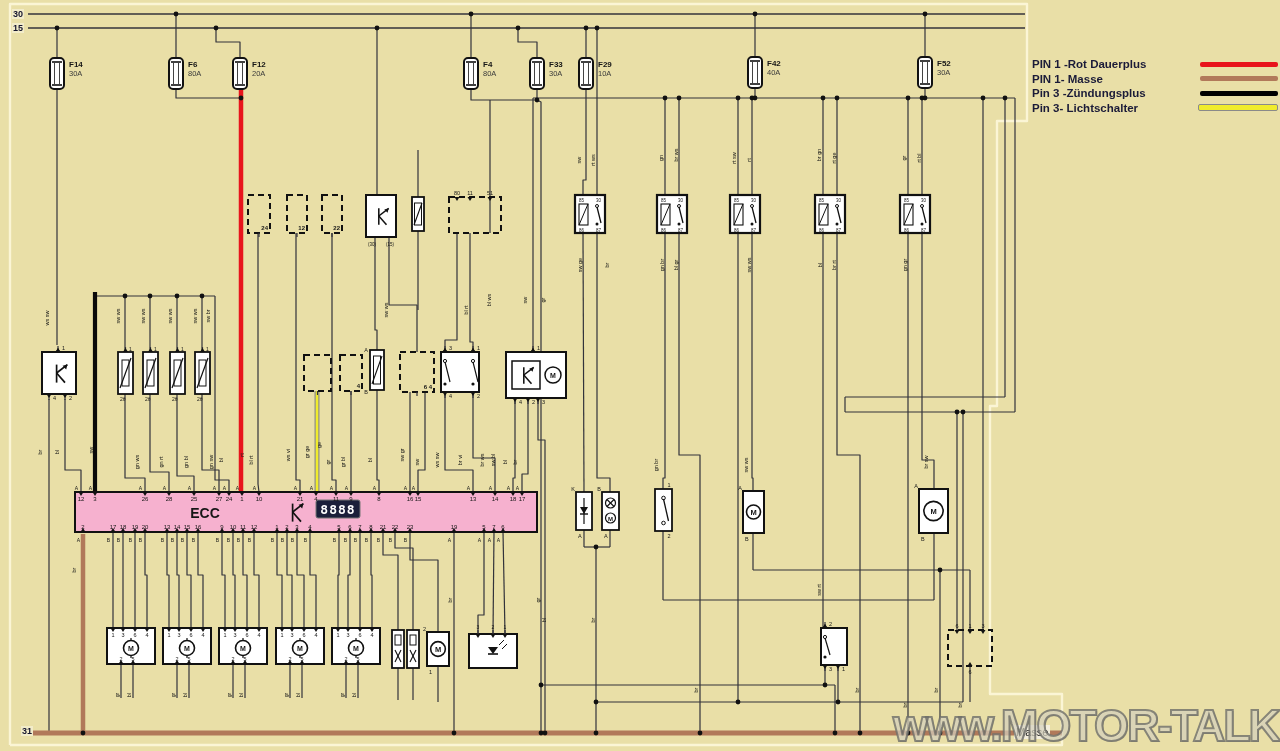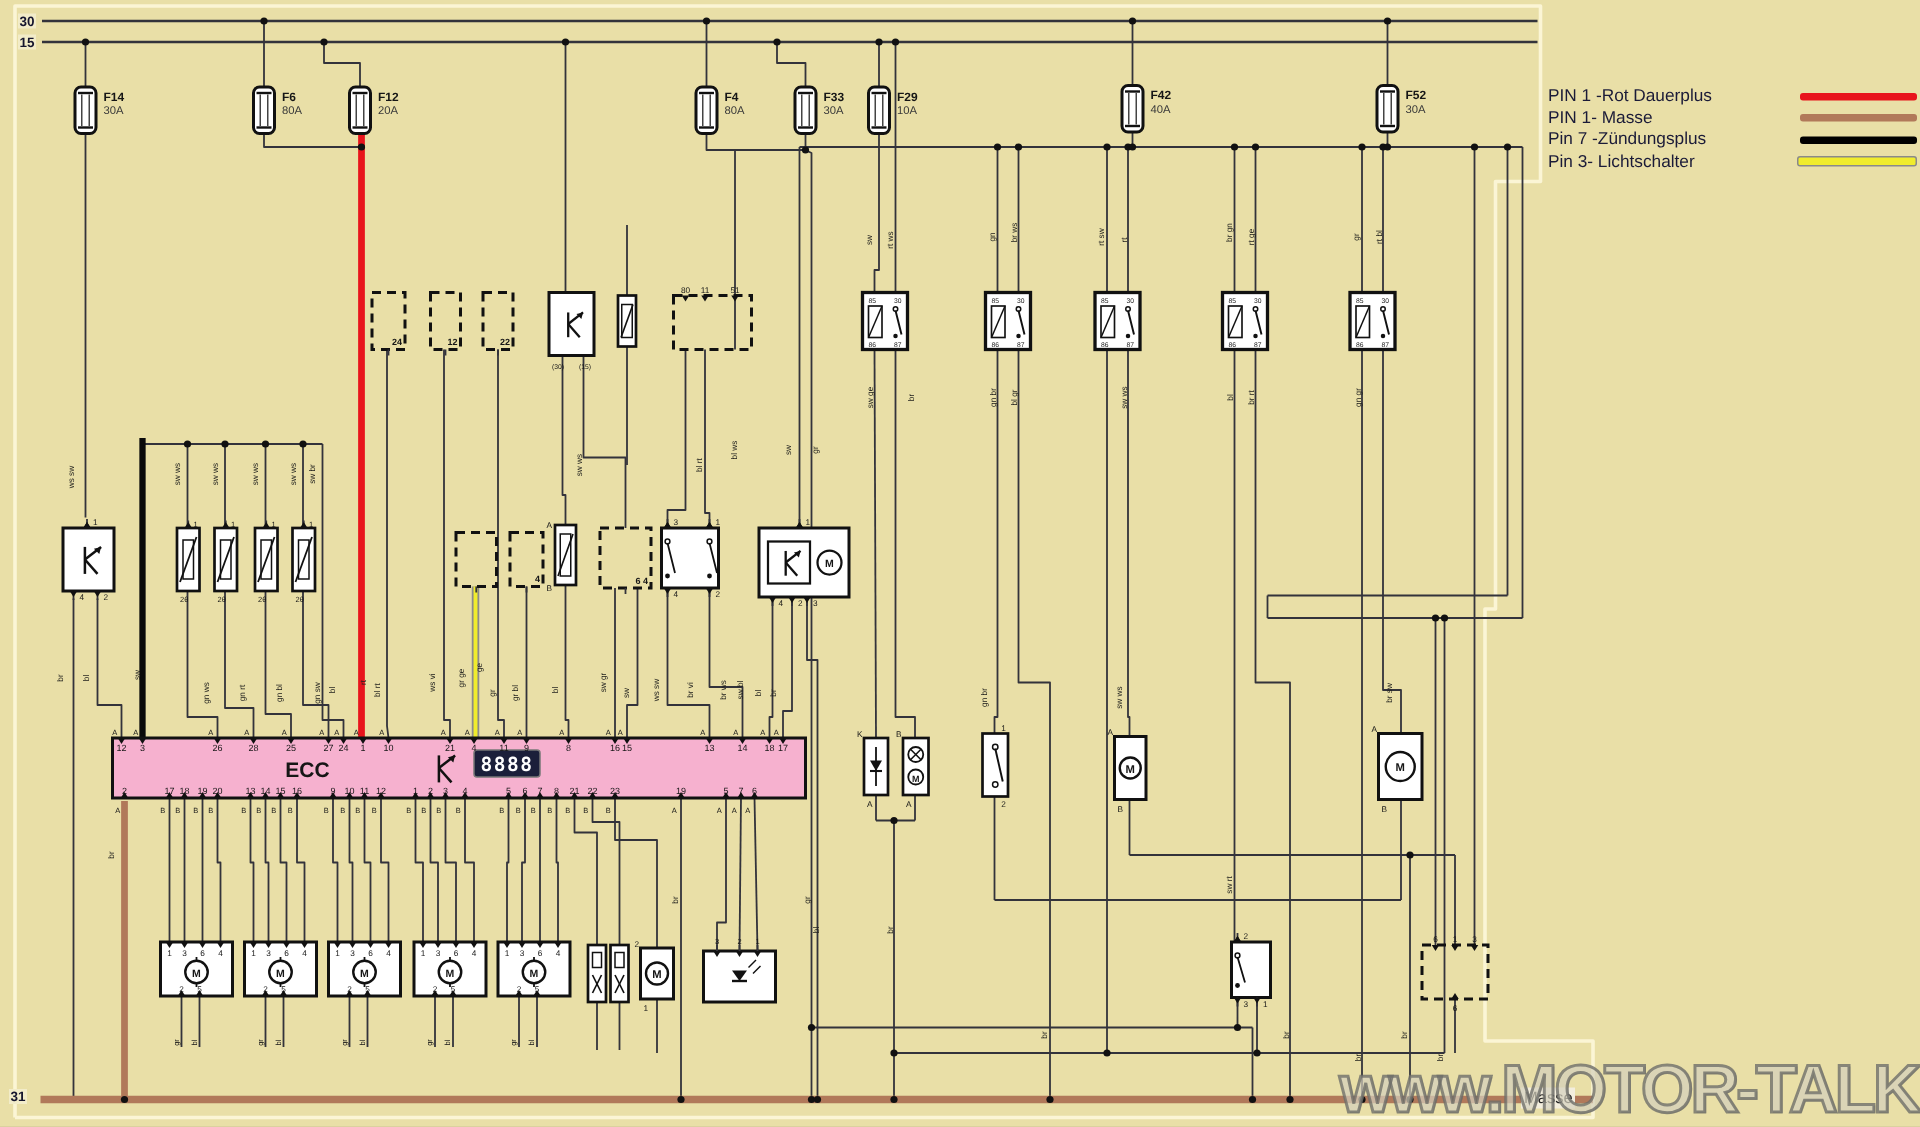--- a/index.html
+++ b/index.html
@@ -3,21 +3,21 @@
 <meta charset="utf-8">
 <style>
   html,body{margin:0;padding:0;background:#cfc69a;}
   #stage{position:relative;width:1280px;height:751px;background:#e9dfa7;overflow:hidden;
          font-family:"Liberation Sans","DejaVu Sans",sans-serif;}
   svg{position:absolute;left:0;top:0;}
   .ov{position:absolute;color:#111;}
   .buslab{font-size:9px;font-weight:bold;color:#15152e;background:#f2ecc9;padding:0 1px;line-height:10px;}
   #legend{position:absolute;left:1032px;top:57px;width:246px;}
   .lg-row{display:flex;align-items:center;height:14.5px;}
-  .lg-txt{font-size:11.5px;font-weight:normal;color:#1b1b38;white-space:nowrap;flex:1;}
+  .lg-txt{font-size:11.5px;font-weight:bold;color:#1b1b38;white-space:nowrap;flex:1;}
   .lg-line{width:78px;height:5px;border-radius:2px;margin-left:4px;}
   #masse{position:absolute;left:1014px;top:725px;font-size:11px;font-weight:normal;color:#222;
          background:#f3eedd;padding:0 2px;line-height:14px;}
   #watermark{position:absolute;left:893px;top:700px;width:387px;font-size:45px;font-weight:bold;
              letter-spacing:-2px;color:rgba(247,242,218,0.55);
              -webkit-text-stroke:2px rgba(110,110,105,0.8);
              text-shadow:1px 1px 0 rgba(90,90,90,0.35);white-space:nowrap;}
 </style>
 </head>
 <body>
@@ -953,33 +953,33 @@
         <text x="821" y="590" font-size="5.5" fill="#20201d" font-family="&quot;Liberation Sans&quot;,&quot;DejaVu Sans&quot;,sans-serif" text-anchor="middle" font-weight="normal" transform="rotate(-90 821 590)">sw rt</text>
         <text x="859" y="690" font-size="5.5" fill="#20201d" font-family="&quot;Liberation Sans&quot;,&quot;DejaVu Sans&quot;,sans-serif" text-anchor="middle" font-weight="normal" transform="rotate(-90 859 690)">br</text>
         <text x="907" y="705" font-size="5.5" fill="#20201d" font-family="&quot;Liberation Sans&quot;,&quot;DejaVu Sans&quot;,sans-serif" text-anchor="middle" font-weight="normal" transform="rotate(-90 907 705)">br</text>
         <text x="938" y="690" font-size="5.5" fill="#20201d" font-family="&quot;Liberation Sans&quot;,&quot;DejaVu Sans&quot;,sans-serif" text-anchor="middle" font-weight="normal" transform="rotate(-90 938 690)">br</text>
         <text x="962" y="705" font-size="5.5" fill="#20201d" font-family="&quot;Liberation Sans&quot;,&quot;DejaVu Sans&quot;,sans-serif" text-anchor="middle" font-weight="normal" transform="rotate(-90 962 705)">br</text>
       </g>
     </svg>
 
   <div class="ov buslab" style="left:12px;top:9px;">30</div>
   <div class="ov buslab" style="left:12px;top:23px;">15</div>
-  <div class="ov buslab" style="left:6px;top:726px;">31</div>
+  <div class="ov buslab" style="left:21px;top:726px;">31</div>
 
   <div id="legend">
       <div class="lg-row">
         <span class="lg-txt">PIN 1 -Rot Dauerplus</span>
         <span class="lg-line" style="background: rgb(232, 20, 28);"></span>
       </div>
       <div class="lg-row">
         <span class="lg-txt">PIN 1- Masse</span>
         <span class="lg-line" style="background: rgb(177, 121, 90);"></span>
       </div>
       <div class="lg-row">
-        <span class="lg-txt">Pin 7 -Zündungsplus</span>
+        <span class="lg-txt">Pin 3 -Zündungsplus</span>
         <span class="lg-line" style="background: rgb(0, 0, 0);"></span>
       </div>
       <div class="lg-row">
         <span class="lg-txt">Pin 3- Lichtschalter</span>
         <span class="lg-line" style="background: rgb(240, 236, 44); border: 1.5px solid rgb(138, 138, 138);"></span>
       </div>
     </div>
 
   <div id="masse">Masse</div>
   <div id="watermark">www.MOTOR-TALK.de</div>

